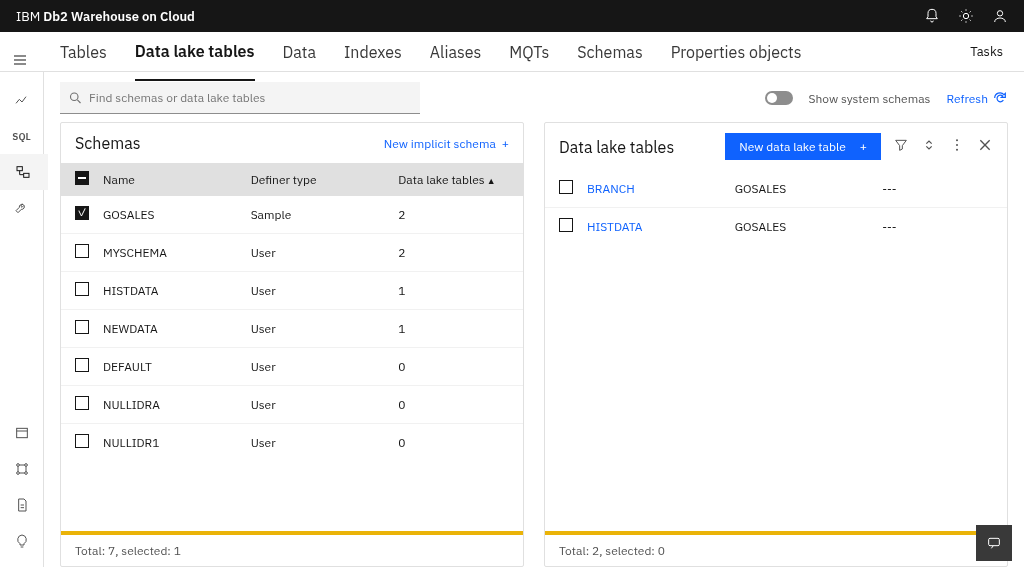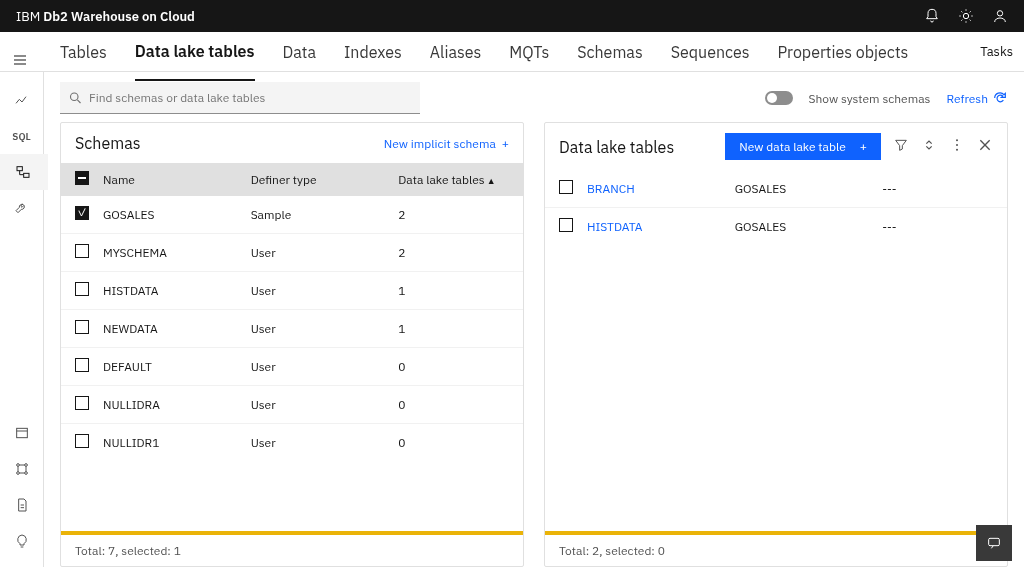--- a/index.html
+++ b/index.html
@@ -5,21 +5,21 @@
 *{box-sizing:border-box;margin:0;padding:0;font-family:"IBM Plex Sans",Arial,sans-serif}
 body{background:#fff;color:#161616;font-size:13px;width:1024px;height:575px;overflow:hidden}
 .topbar{height:32px;background:#161616;color:#fff;display:flex;align-items:center;padding:0 16px;justify-content:space-between}
 .topbar-left{font-size:13px}
 .topbar-left .bold{font-weight:600}
 .topbar-right{display:flex;gap:18px;align-items:center}
 .topbar-right span{cursor:pointer;display:flex;align-items:center}
 .tabstrip{height:40px;display:flex;align-items:center;padding:0 60px 0 60px;border-bottom:1px solid #e0e0e0;gap:28px;position:relative}
 .tab{font-size:16px;color:#393939;cursor:pointer;padding:18px 0}
 .tab.active{font-weight:600;border-bottom:2px solid #161616;color:#161616}
-.tasks{position:absolute;right:11px;font-size:13px}
+.tasks{position:absolute;right:21px;font-size:13px}
 .body{display:flex;height:calc(575px - 80px)}
 .sidebar{width:44px;background:#fff;border-right:1px solid #e0e0e0;display:flex;flex-direction:column;align-items:center;padding-top:10px;position:relative}
 .sidebar .sicon{width:52px;height:36px;display:flex;align-items:center;justify-content:center;cursor:pointer;color:#525252}
 .sidebar .sicon.active{border-left:3px solid #0f62fe;background:#f4f4f4;color:#161616}
 .sidebar-bottom{position:absolute;bottom:8px;display:flex;flex-direction:column;align-items:center;width:44px}
 .main{flex:1;padding:10px 16px 0 16px;display:flex;flex-direction:column}
 .toolbar{display:flex;align-items:center;gap:16px;margin-bottom:8px}
 .searchbox{position:relative;width:360px;border-bottom:1px solid #8d8d8d;background:#f4f4f4;height:32px;display:flex;align-items:center;padding:0 8px;color:#6f6f6f}
 .searchbox input{border:none;background:transparent;outline:none;font-size:12px;width:100%;color:#be185d}
 .toolbar-right{margin-left:auto;display:flex;align-items:center;gap:16px}
@@ -87,21 +87,20 @@
     </svg></span>
 
 <div class="tabstrip" id="tabstrip">
   <span class="tab">Tables</span>
     <span class="tab active">Data lake tables</span>
     <span class="tab">Data</span>
     <span class="tab">Indexes</span>
     <span class="tab">Aliases</span>
     <span class="tab">MQTs</span>
     <span class="tab">Schemas</span>
-    <span class="tab">Sequences</span>
     <span class="tab">Properties objects</span>
     <span class="tasks">Tasks</span>
 </div>
 
 <div class="body">
   <div class="sidebar">
     <div class="sicon">
         <svg viewBox="0 0 24 24" fill="none" stroke="currentColor" stroke-width="1.5">
           <path d="M3 17l5-6 4 4 6-8"></path>
         </svg>

